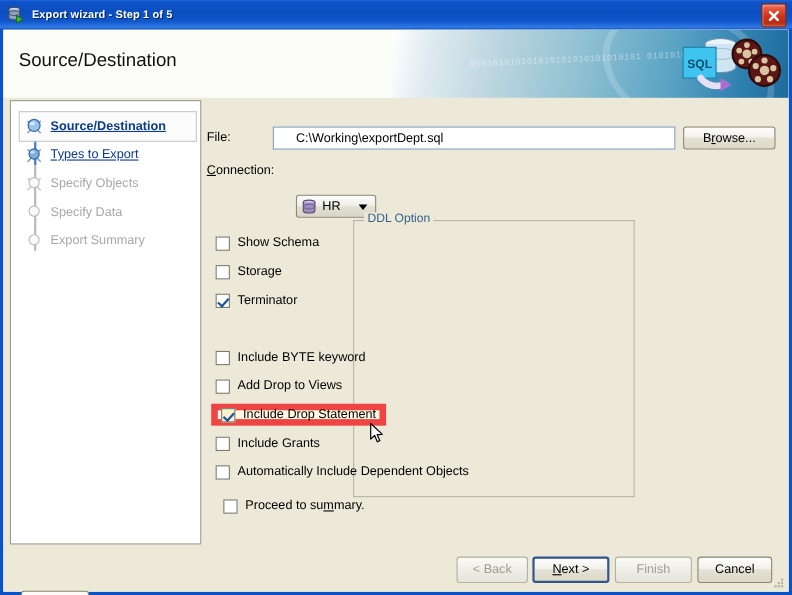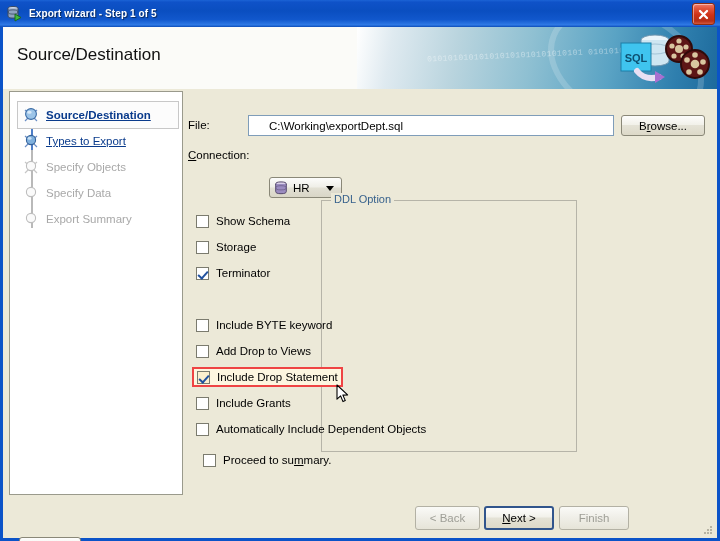--- a/index.html
+++ b/index.html
@@ -131,21 +131,21 @@
   .cb{
     width:13px;height:13px;background:#fff;border:1px solid #7b7b6e;
     box-sizing:border-box;flex:0 0 auto;position:relative;cursor:pointer;
   }
   .cb.on::after{
     content:"";position:absolute;left:3px;top:1px;width:4px;height:8px;
     border:solid #21519e;border-width:0 2px 2px 0;transform:rotate(42deg);
   }
   .cb-label{margin-left:7px;font-size:11.5px;white-space:nowrap;}
   .cb-row.focused{
-    background:#fdf6e0;border:2px solid #ef4444;left:7px;justify-content:center;
+    background:#fdf6e0;border:6px solid #ef4444;left:7px;justify-content:center;
   }
   .cb-row.focused .cb{background:#fcf0cf;border-color:#7b7b6e;}
   .proceed{position:absolute;left:6px;top:362px;height:18px;display:flex;align-items:center;padding-left:12px;}
   
   .buttonbar{position:absolute;left:0;top:497px;width:714px;height:41px;background:#ece9d8;}
   .btn-help{position:absolute;left:16px;top:9px;width:62px;height:24px;margin-top:31px;}
   .btn-back{position:absolute;left:412px;top:9px;width:65px;height:24px;}
   .btn-next{position:absolute;left:481px;top:9px;width:70px;height:24px;
     border:2px solid #31558c;border-radius:3px;}
   .btn-finish{position:absolute;left:556px;top:9px;width:70px;height:24px;}
@@ -345,20 +345,23 @@
     </div>
     <div class="btn btn-back disabled">
       <span>&lt; Back</span>
     </div>
     <div class="btn btn-next">
       <span><span class="mn">N</span><span>ext &gt;</span></span>
     </div>
     <div class="btn btn-finish disabled">
       <span>Finish</span>
     </div>
+    <div class="btn btn-cancel">
+      <span>Cancel</span>
+    </div>
     <span class="grip">
       <svg width="12" height="12" viewBox="0 0 12 12">
         <g fill="#8a8878">
           <rect x="9" y="9" width="2" height="2"></rect>
             <rect x="6" y="9" width="2" height="2"></rect>
           <rect x="3" y="9" width="2" height="2"></rect>
             <rect x="9" y="6" width="2" height="2"></rect>
           <rect x="6" y="6" width="2" height="2"></rect>
             <rect x="9" y="3" width="2" height="2"></rect>
         </g>

